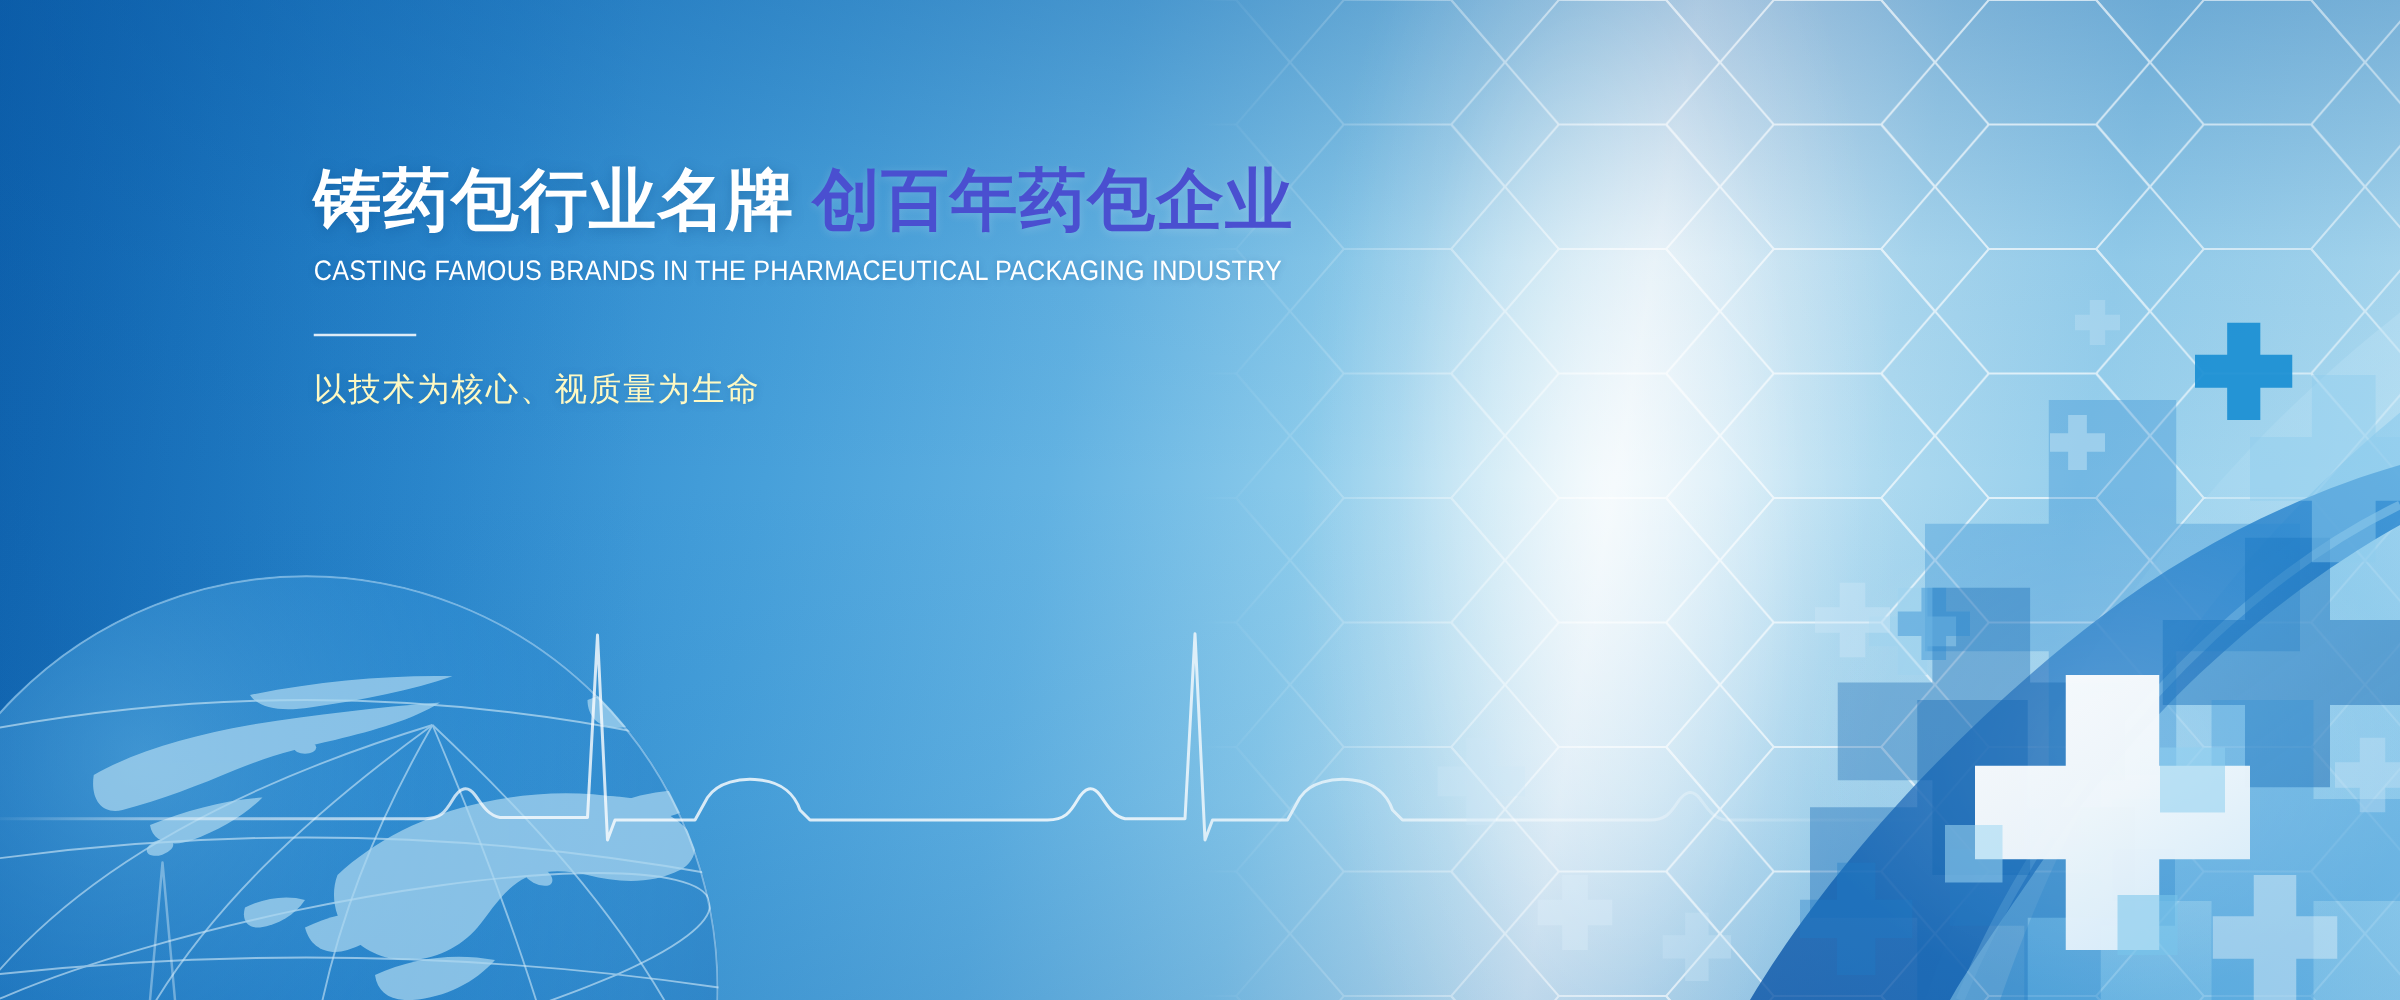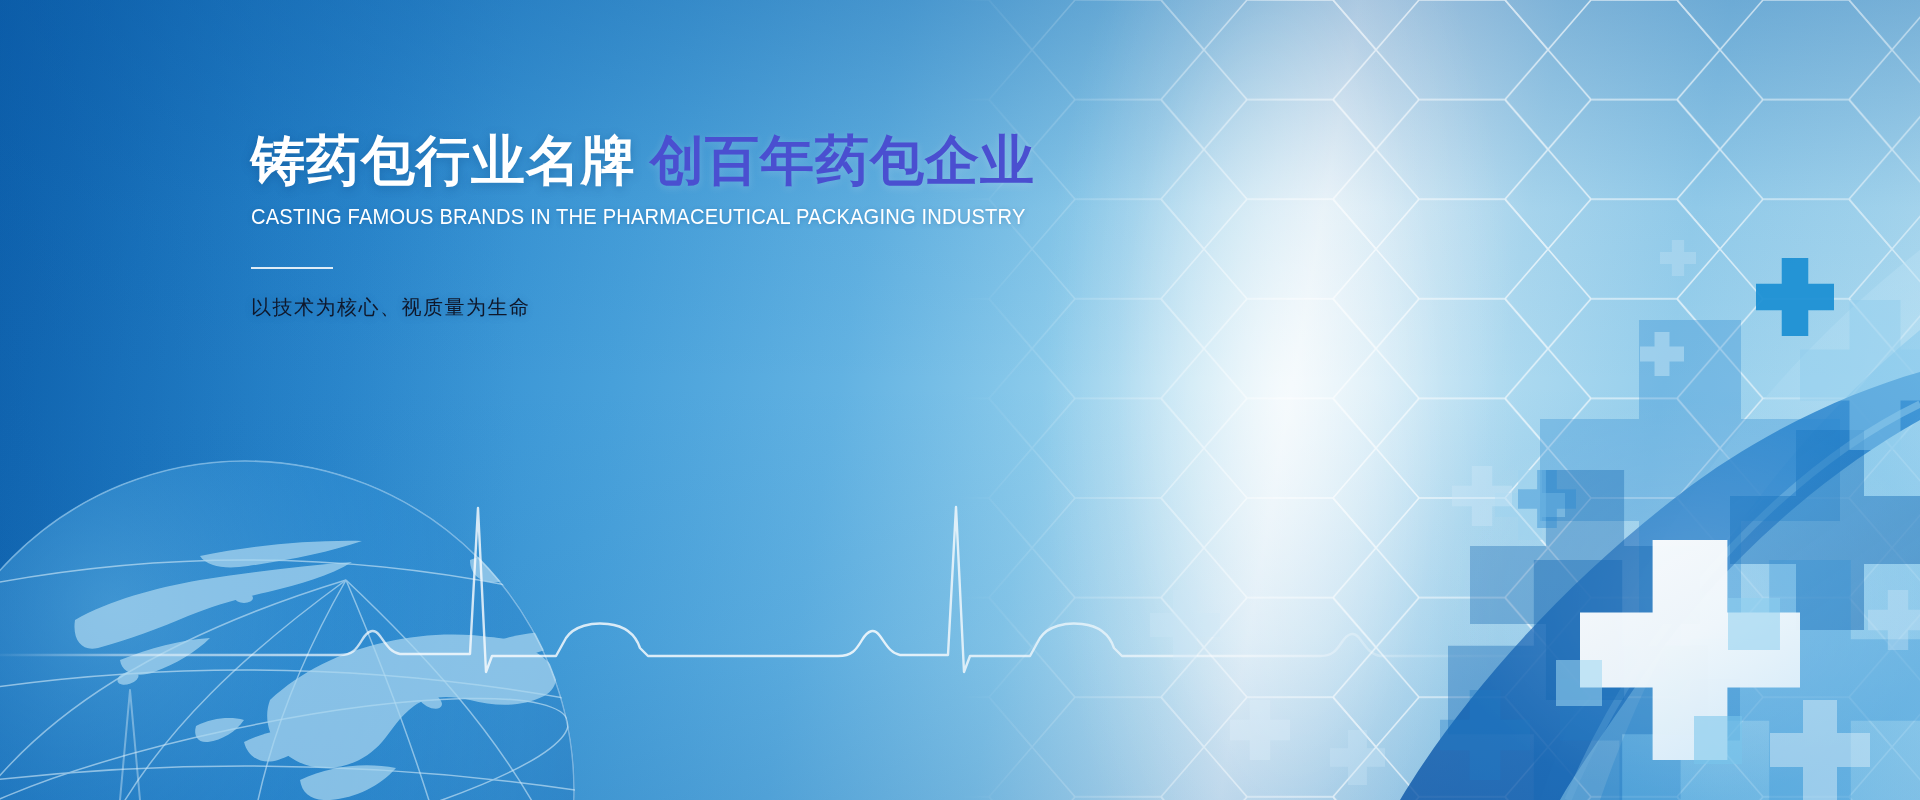--- a/index.html
+++ b/index.html
@@ -91,22 +91,22 @@
     transform-origin:left center;
     text-shadow:0 1px 6px rgba(15,80,145,.30);
   }
   .rule{
     margin-top:37px;
     width:82px; height:1.5px;
     background:rgba(255,255,255,.85);
   }
   .tagline{
     margin-top:25px;
-    color:#0f172a;
-    font-size:20px;
+    color:#fef9c3;
+    font-size:26px;
     letter-spacing:1.5px;
     white-space:nowrap;
     text-shadow:0 1px 7px rgba(15,80,145,.32);
   }
 </style>
 </head>
 <body>
 
 <div class="banner">
 

